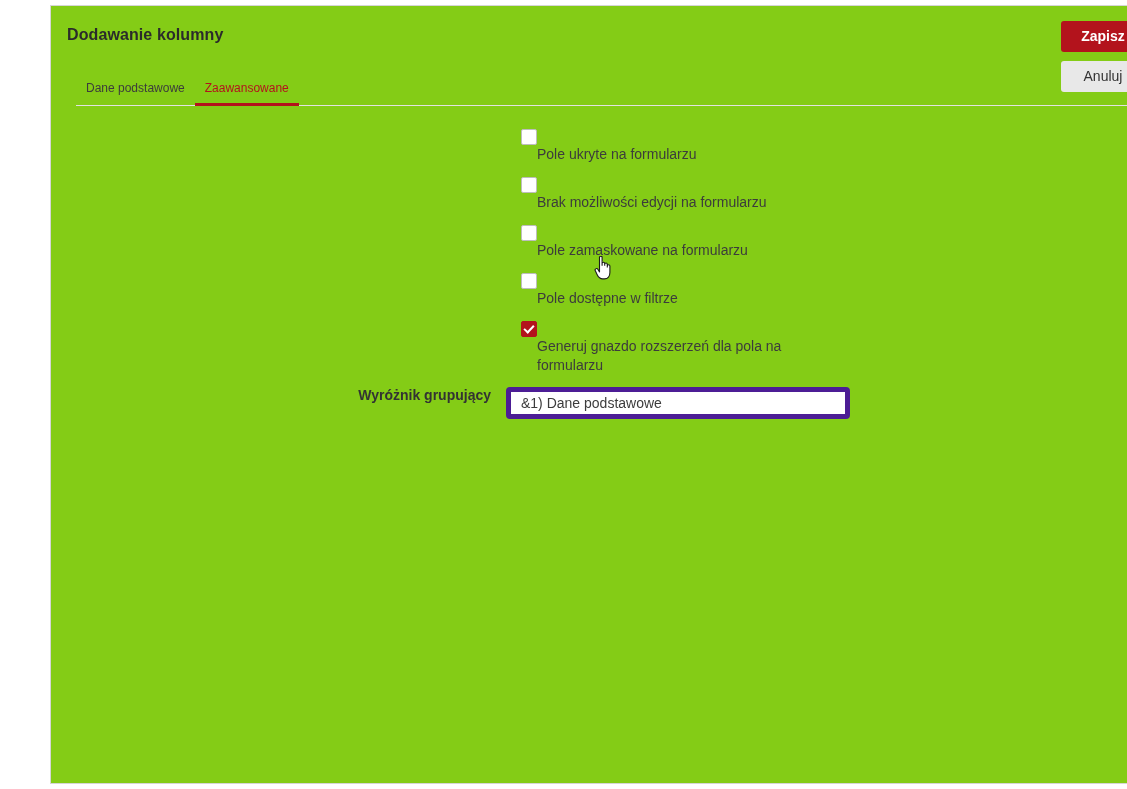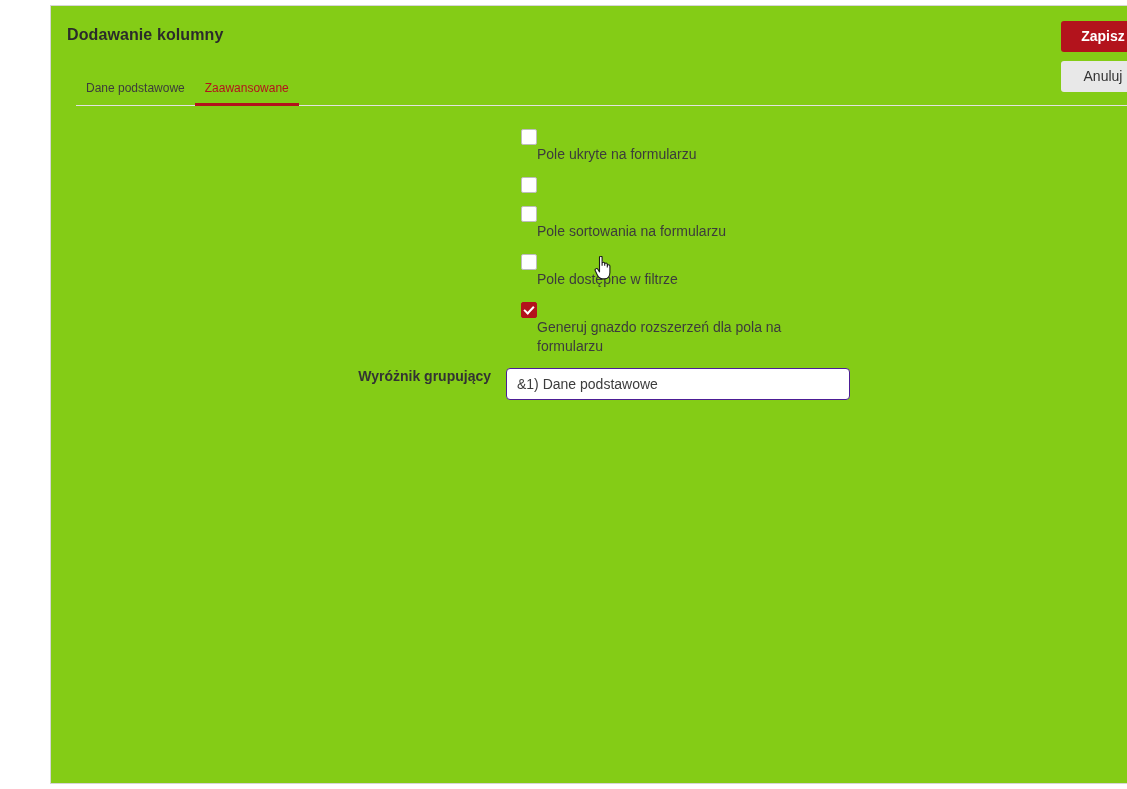--- a/index.html
+++ b/index.html
@@ -163,21 +163,21 @@
     text-align: right;
     font-size: 14px;
     font-weight: bold;
     color: #333333;
     padding-right: 15px;
     box-sizing: border-box;
   }
   .text-input {
     width: 344px;
     height: 32px;
-    border: 1px solid #4c1d95;
+    border: 5px solid #4c1d95;
     border-radius: 4px;
     background: #ffffff;
     font-family: "Liberation Sans", sans-serif;
     font-size: 14px;
     color: #3c3c3c;
     padding: 0 10px;
     box-sizing: border-box;
   }
   .cursor {
     position: absolute;
@@ -208,25 +208,26 @@
 
   <div class="form">
 
     <div class="check-row">
       <div class="checkbox"></div>
       <div class="check-label">Pole ukryte na formularzu</div>
     </div>
 
     <div class="check-row">
       <div class="checkbox"></div>
-    </div>
-
-    <div class="check-row">
-      <div class="checkbox"></div>
-      <div class="check-label">Pole sortowania na formularzu</div>
+      <div class="check-label">Brak możliwości edycji na formularzu</div>
+    </div>
+
+    <div class="check-row">
+      <div class="checkbox"></div>
+      <div class="check-label">Pole zamaskowane na formularzu</div>
     </div>
 
     <div class="check-row">
       <div class="checkbox"></div>
       <div class="check-label">Pole dostępne w filtrze</div>
     </div>
 
     <div class="check-row">
       <div class="checkbox checked"></div>
       <div class="check-label">Generuj gnazdo rozszerzeń dla pola na formularzu</div>

